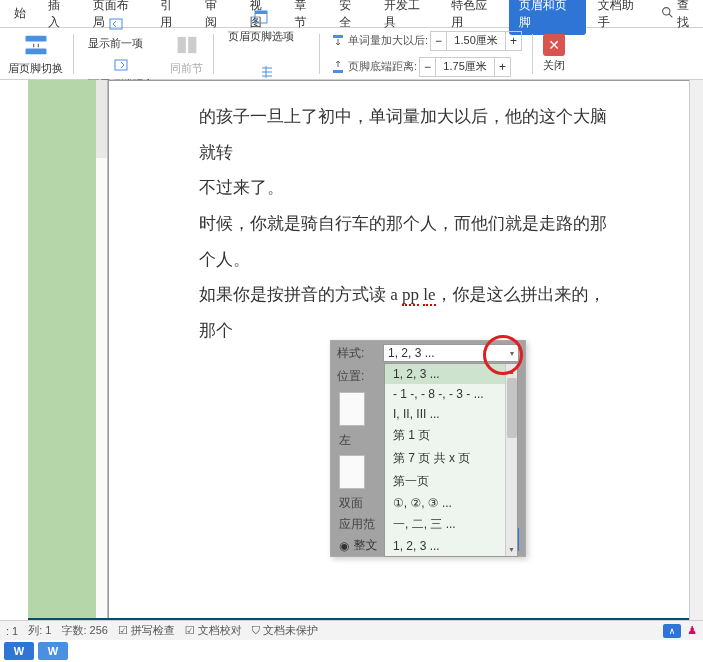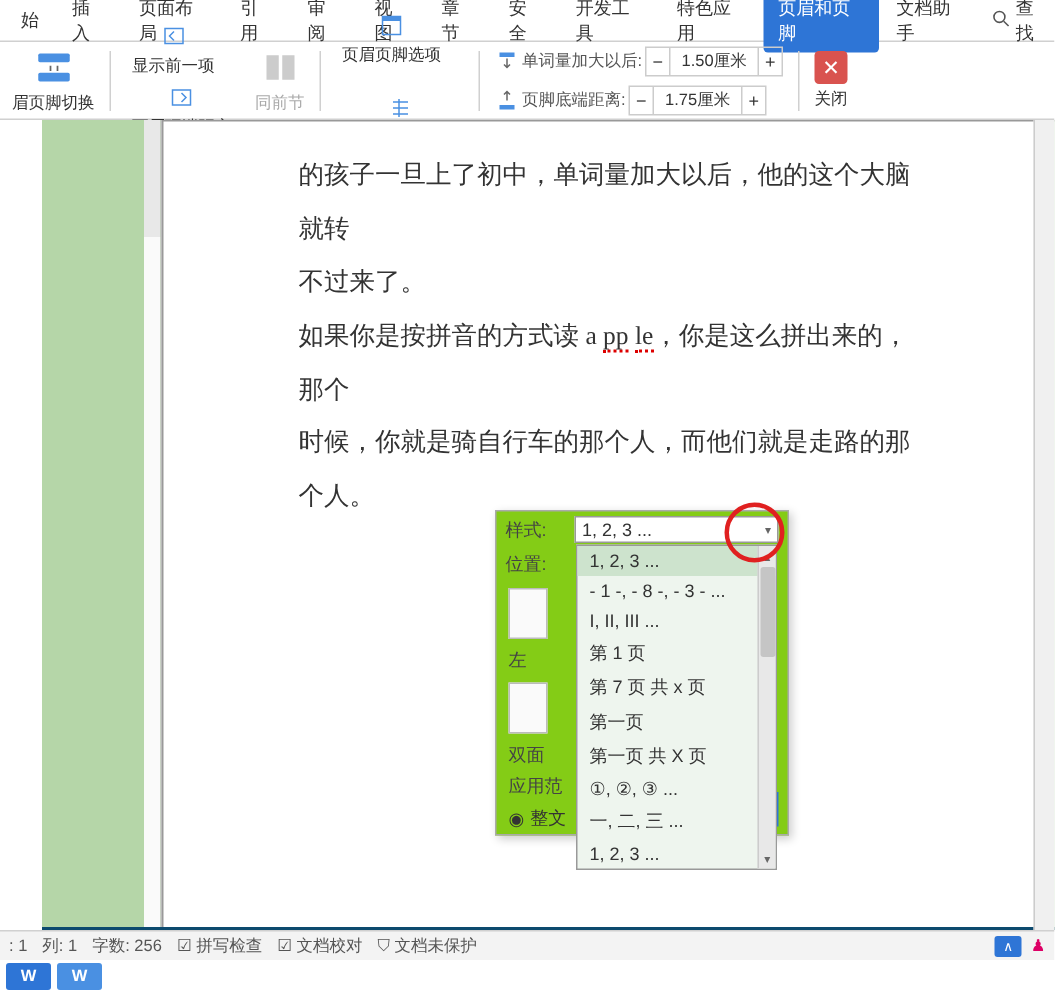--- a/index.html
+++ b/index.html
@@ -26,21 +26,21 @@
   .spinner-btn:last-child { border-right: none; border-left: 1px solid #ccc; }
   .spinner-val { width: 58px; text-align: center; font-size: 11px; }
   
   .doc-area { position: relative; background: #b5d6a8; height: 540px; border-bottom: 2px solid #0c4a6e; overflow: hidden; margin-left: 28px; }
   .page { position: absolute; left: 80px; top: 0; width: 600px; height: 615px; background: #fff; border: 1px solid #999; }
   .page-content { padding: 18px 90px 10px 90px; font-size: 17px; line-height: 2.1; color: #333; font-family: "SimSun", serif; }
   .misspell { border-bottom: 2px dotted #d00; }
   
   .ruler-left { position: absolute; left: 68px; top: 0; width: 12px; height: 100%; background: linear-gradient(to bottom, #e8e8e8 0, #e8e8e8 78px, #fafafa 78px); border-right: 1px solid #bbb; }
   
-  .popup { position: absolute; left: 330px; top: 340px; width: 196px; background: #84cc16; border: 1px solid #aaa; z-index: 100; box-shadow: 2px 2px 6px rgba(0,0,0,0.2); font-size: 12px; }
+  .popup { position: absolute; left: 330px; top: 340px; width: 196px; background: #a3a3a3; border: 1px solid #aaa; z-index: 100; box-shadow: 2px 2px 6px rgba(0,0,0,0.2); font-size: 12px; }
   .popup-row { display: flex; align-items: center; padding: 3px 6px; gap: 4px; }
   .popup-label { width: 42px; color: #444; }
   .popup-select { flex: 1; border: 1px solid #999; height: 18px; padding: 0 4px; display: flex; align-items: center; justify-content: space-between; background: #fff; position: relative; }
   .popup-select .arrow { font-size: 8px; color: #666; }
   .popup-previews { display: flex; gap: 6px; padding: 4px 8px; }
   .preview-box { width: 26px; height: 34px; border: 1px solid #bbb; background: #fafafa; }
   .popup-text { padding: 2px 8px; color: #444; }
   .popup-radio-row { padding: 2px 8px; display: flex; align-items: center; gap: 4px; }
   .popup-ok { position: absolute; right: 6px; bottom: 5px; background: #2e75d6; color: #fff; padding: 3px 14px; border: none; cursor: pointer; font-size: 12px; }
   
@@ -186,43 +186,42 @@
     <span style="font-size:11px;">关闭</span>
   </div>
 </div>
 
 <div class="doc-area">
   <div class="ruler-left"></div>
   <div class="page">
     <div class="page-content">
       <div><span>的孩子一旦上了初中，单词量加大以后，他的这个大脑就转</span></div>
       <div><span>不过来了。</span></div>
+      <div><span>时候，你就是骑自行车的那个人，而他们就是走路的那个人。</span></div>
       <div>
         <span>如果你是按拼音的方式读 a </span><span class="misspell">pp</span><span> </span><span class="misspell">le</span><span>，你是这么拼出来的，那个</span>
       </div>
-      <div><span>时候，你就是骑自行车的那个人，而他们就是走路的那个人。</span></div>
     </div>
   </div>
 
 </div>
 
 <div class="popup">
   <div class="popup-row">
     <span class="popup-label">样式:</span>
     <div class="popup-select">
       <span>1, 2, 3 ...</span>
       <span class="arrow">▾</span>
       <div class="dropdown-list">
         <div class="dropdown-item selected">1, 2, 3 ...</div>
         <div class="dropdown-item">- 1 -, - 8 -, - 3 - ...</div>
         <div class="dropdown-item">I, II, III ...</div>
         <div class="dropdown-item">第 1 页</div>
         <div class="dropdown-item">第 7 页 共 x 页</div>
         <div class="dropdown-item">第一页</div>
-        <div class="dropdown-item">第一页 共 X 页</div>
         <div class="dropdown-item">①, ②, ③ ...</div>
         <div class="dropdown-item">一, 二, 三 ...</div>
         <div class="dropdown-item">1, 2, 3 ...</div>
         <div class="dropdown-scroll">
           <div class="scroll-arrow">▴</div>
           <div class="scroll-thumb"></div>
           <div class="scroll-arrow" style="position:absolute;bottom:0;width:100%;">▾</div>
         </div>
       </div>
     </div>

